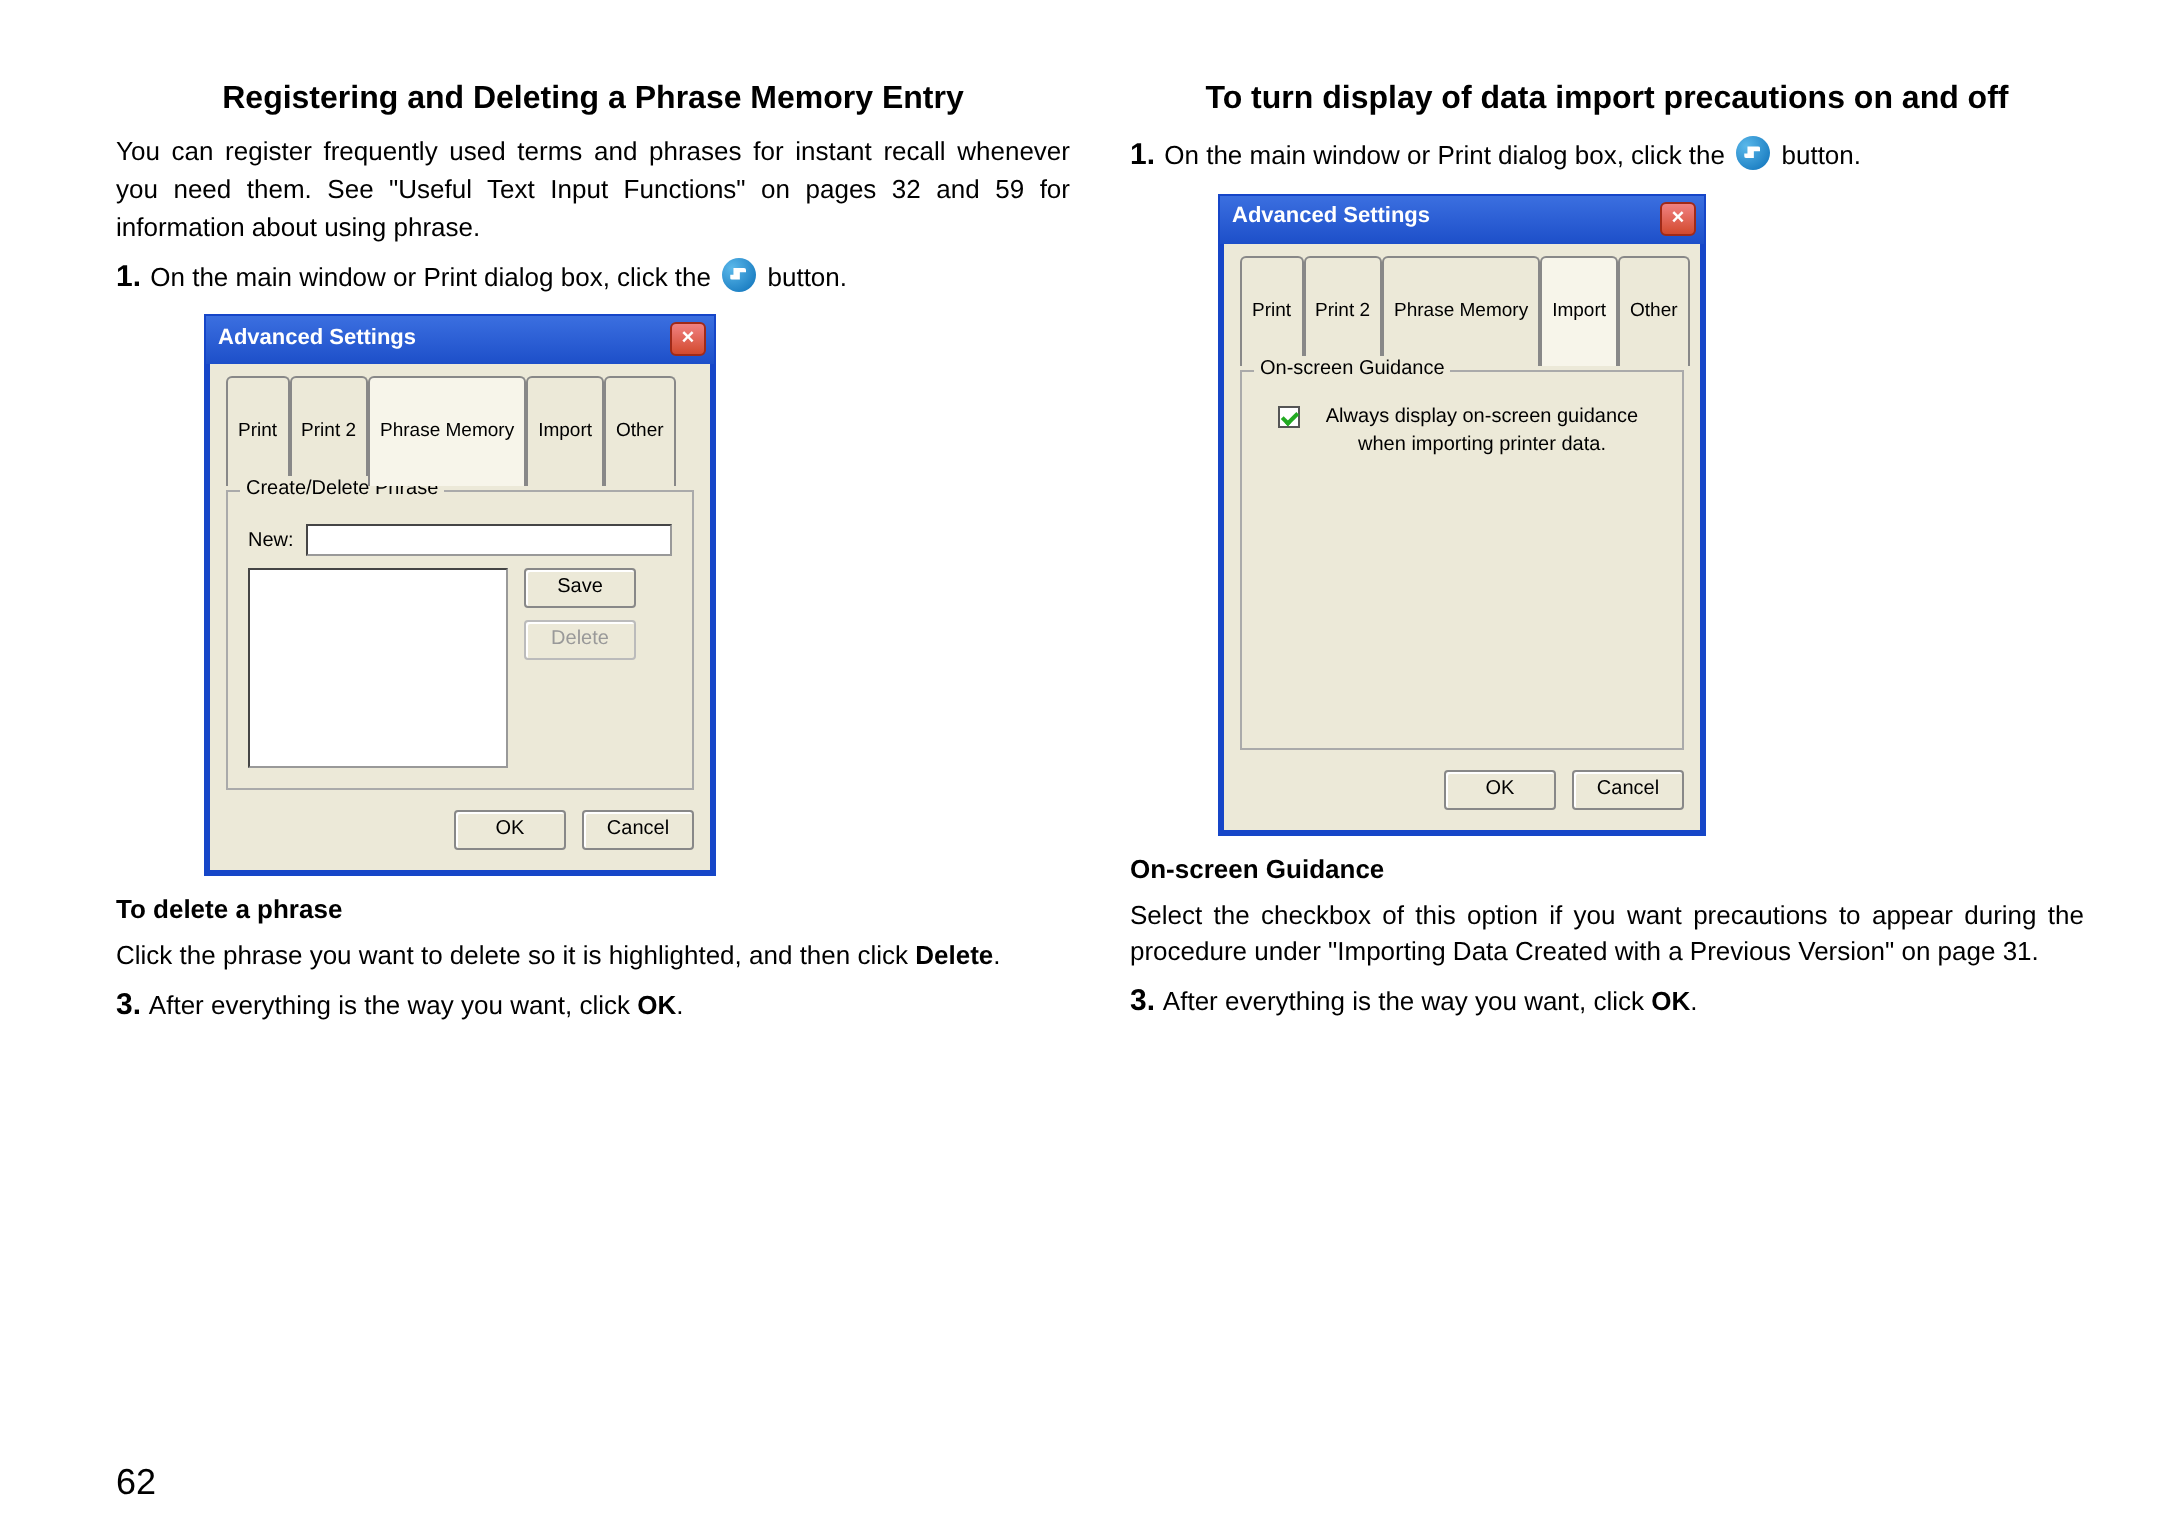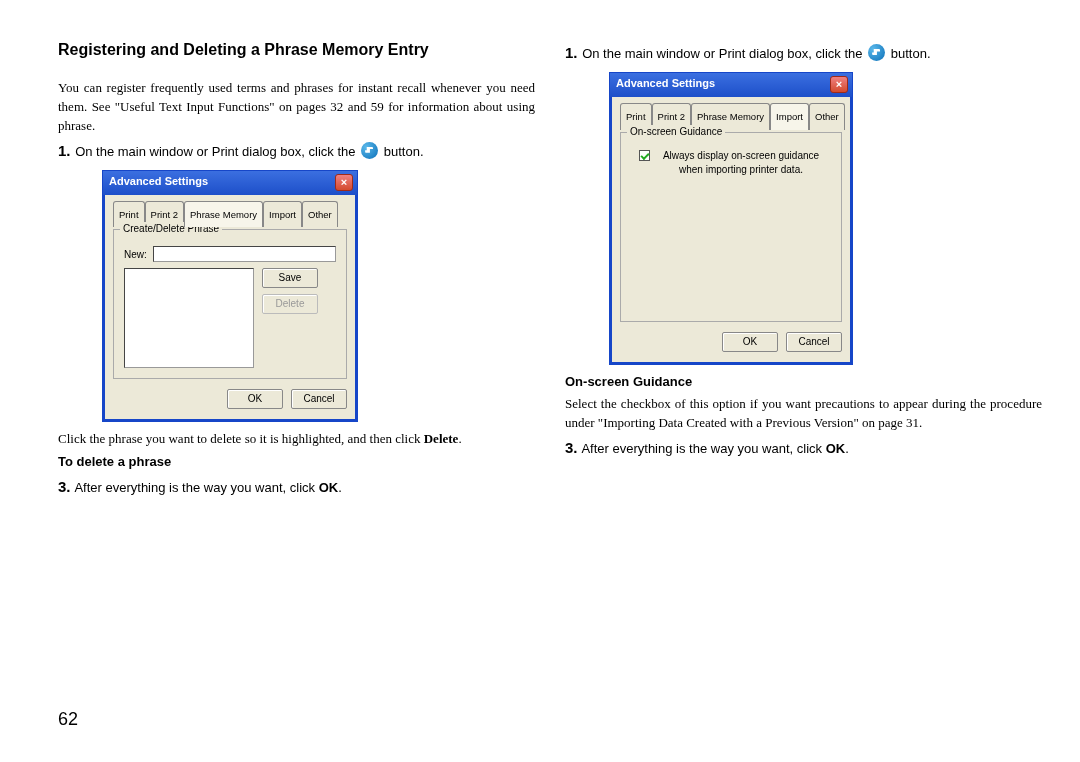--- a/index.html
+++ b/index.html
@@ -18,25 +18,25 @@
     padding: 38px 38px 10px 58px;
   }
   .col {
     width: 480px;
     font-size: 13px;
     line-height: 1.45;
   }
   h2 {
     font-size: 16px;
     font-weight: bold;
-    margin: 0 0 18px 0;
+    margin: 0 0 6px 0;
+    text-align: center;
   }
   .justify {
     text-align: justify;
-    font-family: Liberation Serif, serif;
   }
   .step-num {
     font-size: 15px;
     font-weight: bold;
     margin-right: 1px;
   }
   .para { margin: 4px 0; }
   .sub-bold { font-weight: bold; }
   .icon-btn {
     display: inline-block;
@@ -107,21 +107,21 @@
     border-top-left-radius: 3px;
     border-top-right-radius: 3px;
     margin-right: 0px;
     white-space: nowrap;
   }
   .tab.active {
     background: #f7f5ea;
     position: relative;
     z-index: 2;
   }
-  .tab.small { padding: 6px 5px; font-size: 9.5px; }
+  .tab.small { padding: 20px 5px; font-size: 9.5px; }
   .groupbox {
     border: 1px solid #aaa;
     padding: 10px 10px 10px 10px;
     position: relative;
     margin-top: 0;
     background: #ece9d8;
   }
   .groupbox .gb-label {
     position: absolute;
     top: -8px;
@@ -189,21 +189,21 @@
 
   .dlg.right {
     width: 244px;
     margin: 8px 0 8px 44px;
   }
   .dlg.right .groupbox { min-height: 190px; }
 
   .pagenum {
     position: absolute;
     left: 58px;
-    bottom: 32px;
+    bottom: 10px;
     font-size: 18px;
   }
 </style>
 </head>
 <body>
 
 <div class="page">
 
   <div class="col">
     <h2>Registering and Deleting a Phrase Memory Entry</h2>
@@ -245,32 +245,33 @@
           </div>
         </div>
         <div class="bottom-row">
           <div class="btn">OK</div>
           <div class="btn">Cancel</div>
         </div>
       </div>
     </div>
 
 
+    <div class="para sub-bold">To delete a phrase</div>
     <div class="para justify">
       <span>Click the phrase you want to delete so it is highlighted, and then click </span><span class="sub-bold">Delete</span>.
     </div>
-    <div class="para sub-bold">To delete a phrase</div>
 
     <div class="para">
       <span class="step-num">3.</span>
       <span>After everything is the way you want, click </span><span class="sub-bold">OK</span>.
     </div>
   </div>
 
   <div class="col">
+    <h2>To turn display of data import precautions on and off</h2>
 
     <div class="para">
       <span class="step-num">1.</span>
       <span>On the main window or Print dialog box, click the</span>
       <span class="icon-btn"></span>
       <span> button.</span>
     </div>
 
 
     <div class="dlg right">

